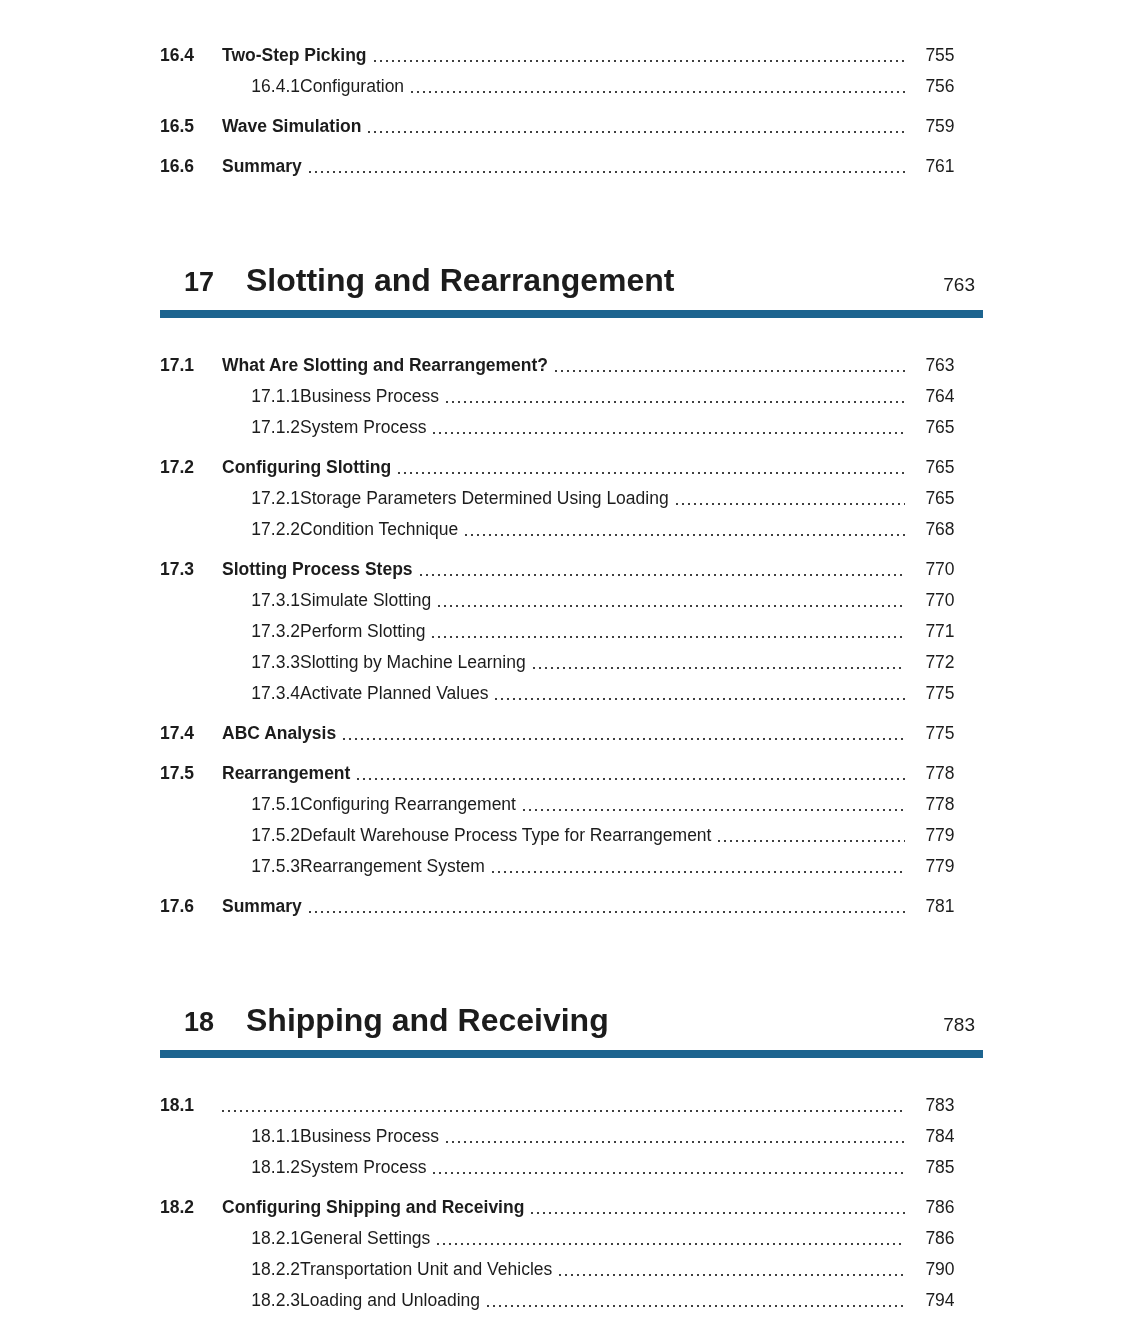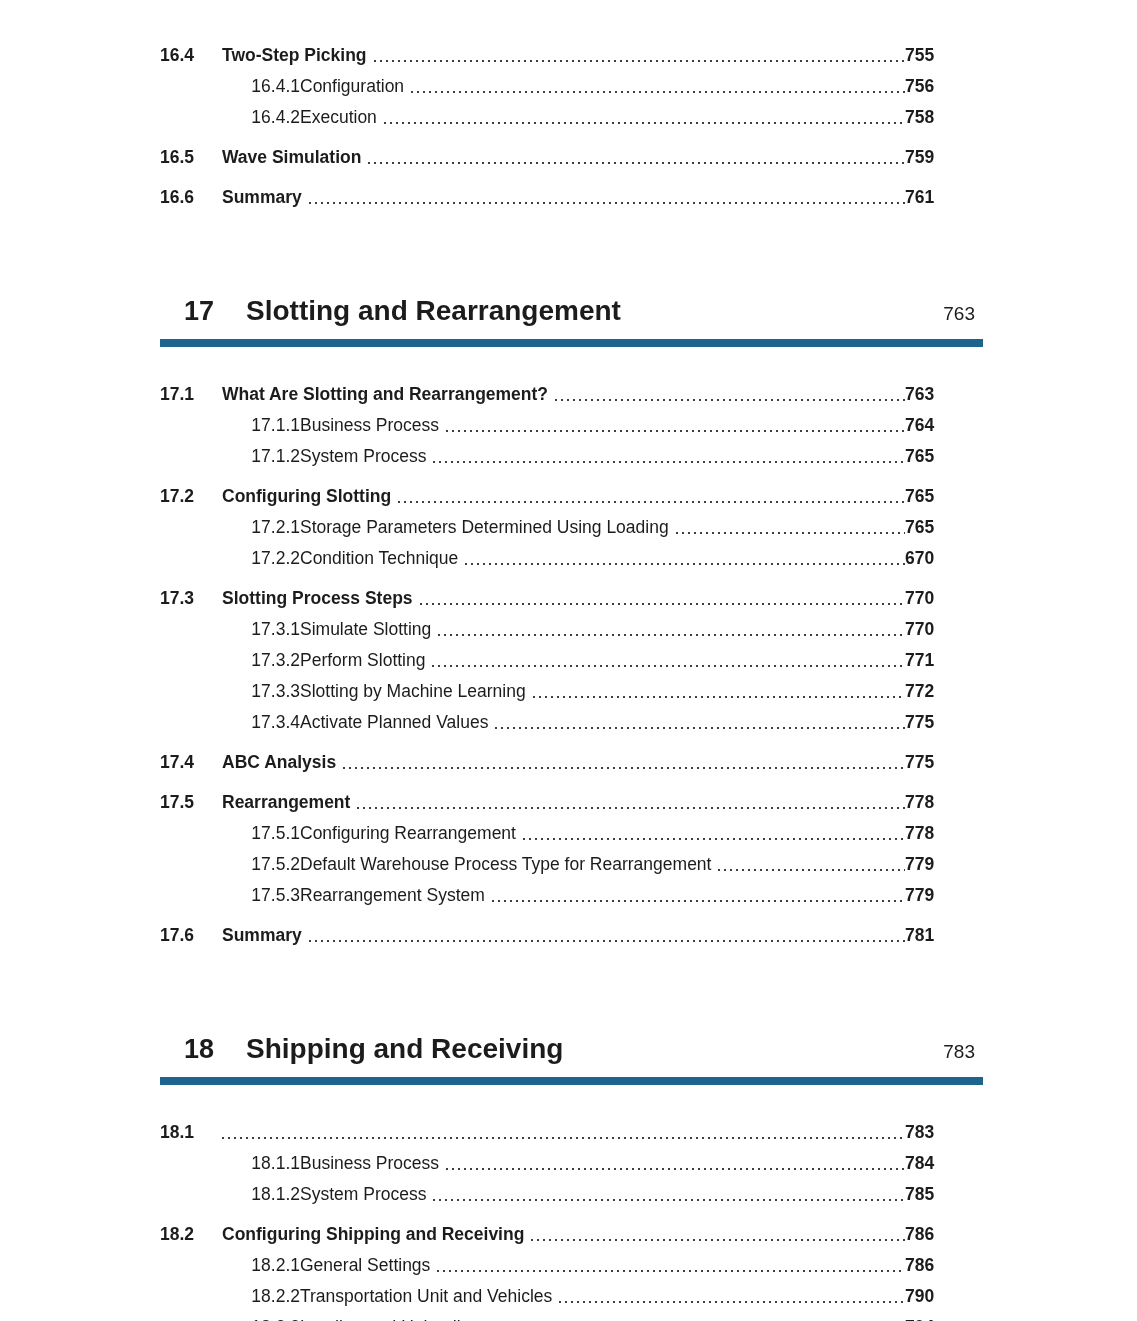--- a/index.html
+++ b/index.html
@@ -14,27 +14,27 @@
   .entry .num{flex:none;width:62px;}
   .entry.l2{padding-left:62px;font-weight:normal;}
   .entry.l2 .num{width:78px;text-align:right;}
   .entry .title{flex:none;padding-right:7px;white-space:nowrap;}
   .entry .leader{
     flex:1;align-self:stretch;
     background-image:repeating-linear-gradient(to right,var(--dot) 0,var(--dot) 2px,transparent 2px,transparent 6px);
     background-size:100% 2px;background-repeat:no-repeat;
     background-position:left bottom 9px;
   }
-  .entry .pagenum{flex:none;width:70px;text-align:left;font-weight:bold;}
+  .entry .pagenum{flex:none;width:70px;text-align:center;font-weight:normal;}
 
   
   section.chapter{margin-top:80px;}
   .chap-head{display:flex;align-items:baseline;line-height:36px;}
   .chap-num{flex:none;width:62px;font-size:27px;font-weight:bold;margin-left:24px;}
-  .chap-title{flex:1;font-size:28px;font-weight:bold;}
+  .chap-title{flex:1;font-size:32px;font-weight:bold;}
   .chap-page{flex:none;font-size:19px;font-weight:normal;}
   .chap-rule{height:8px;background:var(--accent);margin-top:7px;margin-right:-8px;}
   .chapter .chap-entries{margin-top:32px;}
   .continuation{margin-top:16px;}
 </style>
 </head>
 <body>
 
 <main class="page">
   <div id="toc-root">
@@ -46,26 +46,20 @@
     <span class="pagenum">755</span>
   </div>
 
   <div class="entry l2">
     <span class="num">16.4.1</span>
     <span class="title">Configuration</span>
     <span class="leader"></span>
     <span class="pagenum">756</span>
   </div>
 
-  <div class="entry l2">
-    <span class="num">16.4.2</span>
-    <span class="title">Execution</span>
-    <span class="leader"></span>
-    <span class="pagenum">758</span>
-  </div>
 
   <div class="entry l1">
     <span class="num">16.5</span>
     <span class="title">Wave Simulation</span>
     <span class="leader"></span>
     <span class="pagenum">759</span>
   </div>
 
   <div class="entry l1">
     <span class="num">16.6</span>
@@ -114,21 +108,21 @@
     <span class="num">17.2.1</span>
     <span class="title">Storage Parameters Determined Using Loading</span>
     <span class="leader"></span>
     <span class="pagenum">765</span>
   </div>
 
   <div class="entry l2">
     <span class="num">17.2.2</span>
     <span class="title">Condition Technique</span>
     <span class="leader"></span>
-    <span class="pagenum">670</span>
+    <span class="pagenum">768</span>
   </div>
 
   <div class="entry l1">
     <span class="num">17.3</span>
     <span class="title">Slotting Process Steps</span>
     <span class="leader"></span>
     <span class="pagenum">770</span>
   </div>
 
   <div class="entry l2">

